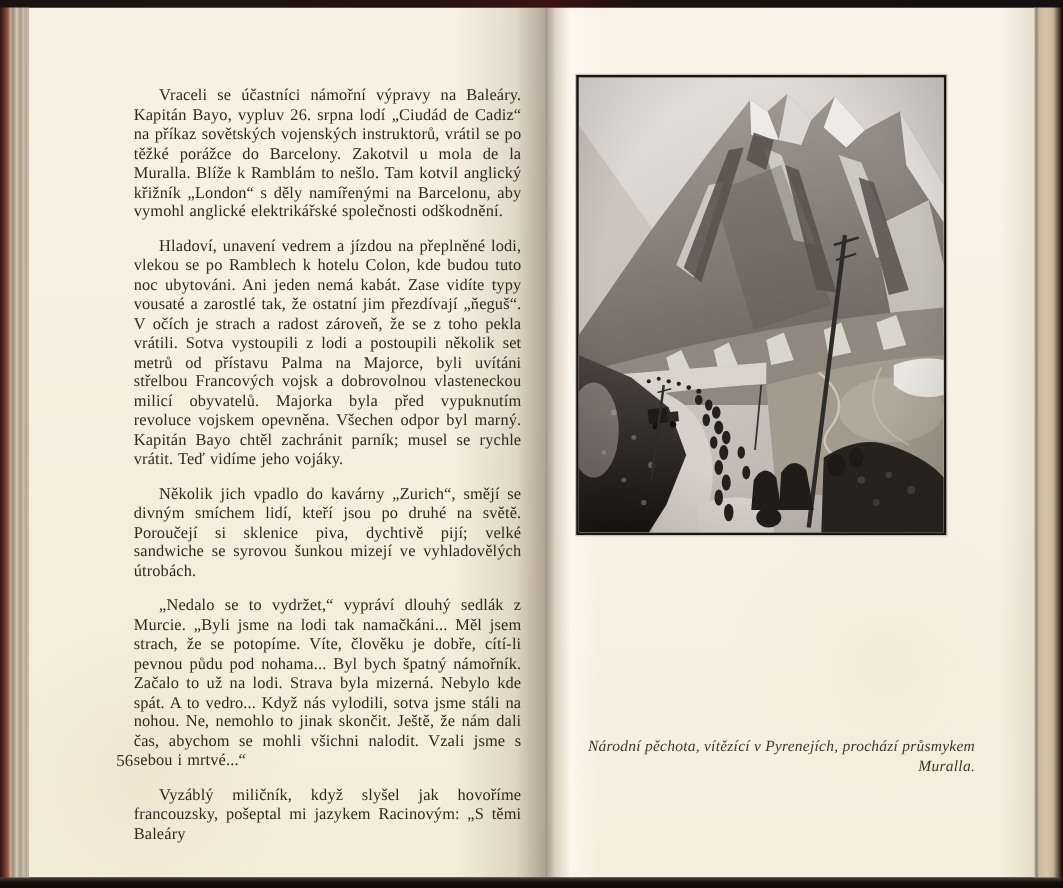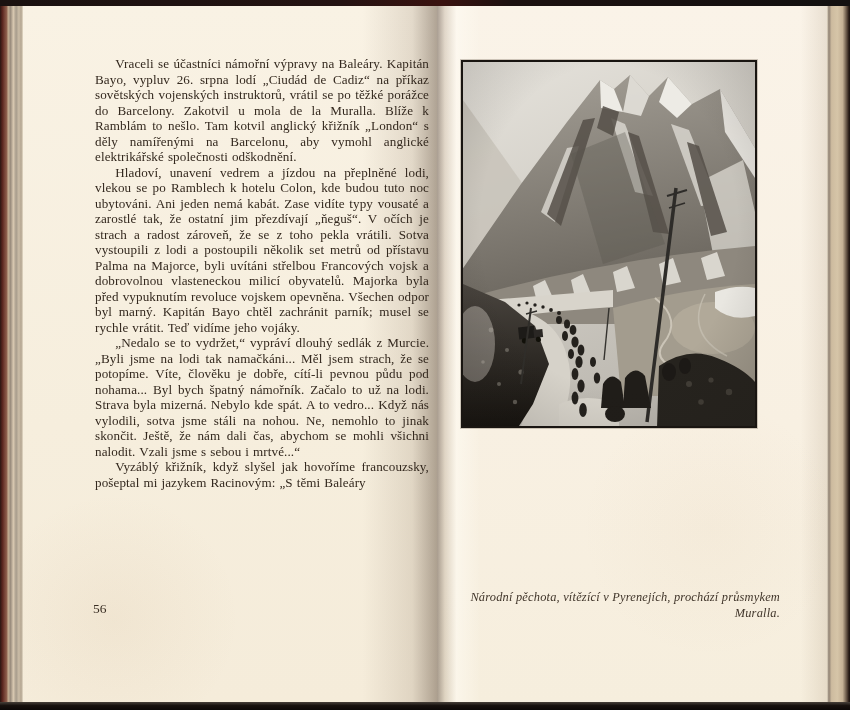--- a/index.html
+++ b/index.html
@@ -31,42 +31,43 @@
     background:
       radial-gradient(circle at 70% 75%, rgba(190,150,100,.05), rgba(0,0,0,0) 22%),
       linear-gradient(to right, rgba(58,40,28,.42) 0%, rgba(110,86,60,.18) 2%,
         rgba(255,252,244,.55) 5%, rgba(0,0,0,0) 11%,
         rgba(0,0,0,0) 93%, rgba(140,115,85,.16) 100%),
       linear-gradient(to bottom,#faf3e8 0%,#f8f0e2 60%,#f6eedd 100%);}
   
   .text-col{position:absolute;left:72px;top:50px;width:334px;
     color:#33281e;font-size:13.1px;line-height:15.5px;
     text-align:justify;letter-spacing:.1px;word-spacing:.6px;}
-  .text-col p{margin:0;text-indent:1.55em;}
+  .text-col p{margin:12px;text-indent:1.55em;}
   .pagenum{position:absolute;left:70px;top:595px;color:#3a2f24;font-size:13.5px;}
   
   .plate{position:absolute;left:461px;top:60px;width:292px;height:364px;
     border:2px solid #191511;background:#c9c5bd;box-shadow:0 0 0 1px rgba(120,110,95,.35);}
   .plate svg{display:block;width:100%;height:100%;}
   .caption{position:absolute;left:448px;top:590px;width:332px;
     text-align:right;font-style:italic;color:#40352a;
     font-size:12.4px;line-height:15.5px;letter-spacing:.2px;}
   .caption span{display:block;}
 </style>
 </head>
 <body>
 
 <div id="stage">
 
   <div class="page page-left">
     <div class="text-col">
       <p>Vraceli se účastníci námořní výpravy na Baleáry. Kapitán Bayo, vypluv 26. srpna lodí „Ciudád de Cadiz“ na příkaz sovětských vojenských instruktorů, vrátil se po těžké porážce do Barcelony. Zakotvil u mola de la Muralla. Blíže k Ramblám to nešlo. Tam kotvil anglický křižník „London“ s děly namířenými na Barcelonu, aby vymohl anglické elektrikářské společnosti odškodnění.</p>
       <p>Hladoví, unavení vedrem a jízdou na přeplněné lodi, vlekou se po Ramblech k hotelu Colon, kde budou tuto noc ubytováni. Ani jeden nemá kabát. Zase vidíte typy vousaté a zarostlé tak, že ostatní jim přezdívají „ňeguš“. V očích je strach a radost zároveň, že se z toho pekla vrátili. Sotva vystoupili z lodi a postoupili několik set metrů od přístavu Palma na Majorce, byli uvítáni střelbou Francových vojsk a dobrovolnou vlasteneckou milicí obyvatelů. Majorka byla před vypuknutím revoluce vojskem opevněna. Všechen odpor byl marný. Kapitán Bayo chtěl zachránit parník; musel se rychle vrátit. Teď vidíme jeho vojáky.</p>
+      <p>Několik jich vpadlo do kavárny „Zurich“, smějí se divným smíchem lidí, kteří jsou po druhé na světě. Poroučejí si sklenice piva, dychtivě pijí; velké sandwiche se syrovou šunkou mizejí ve vyhladovělých útrobách.</p>
       <p>„Nedalo se to vydržet,“ vypráví dlouhý sedlák z Murcie. „Byli jsme na lodi tak namačkáni... Měl jsem strach, že se potopíme. Víte, člověku je dobře, cítí-li pevnou půdu pod nohama... Byl bych špatný námořník. Začalo to už na lodi. Strava byla mizerná. Nebylo kde spát. A to vedro... Když nás vylodili, sotva jsme stáli na nohou. Ne, nemohlo to jinak skončit. Ještě, že nám dali čas, abychom se mohli všichni nalodit. Vzali jsme s sebou i mrtvé...“</p>
-      <p>Vyzáblý křižník, když slyšel jak hovoříme francouzsky, pošeptal mi jazykem Racinovým: „S těmi Baleáry</p>
+      <p>Vyzáblý miličník, když slyšel jak hovoříme francouzsky, pošeptal mi jazykem Racinovým: „S těmi Baleáry</p>
     </div>
     <div class="pagenum">56</div>
   </div>
 
   <div class="page page-right">
     
   </div>
 
   <div class="plate">
     <svg viewBox="0 0 292 364" preserveAspectRatio="none" aria-hidden="true">

